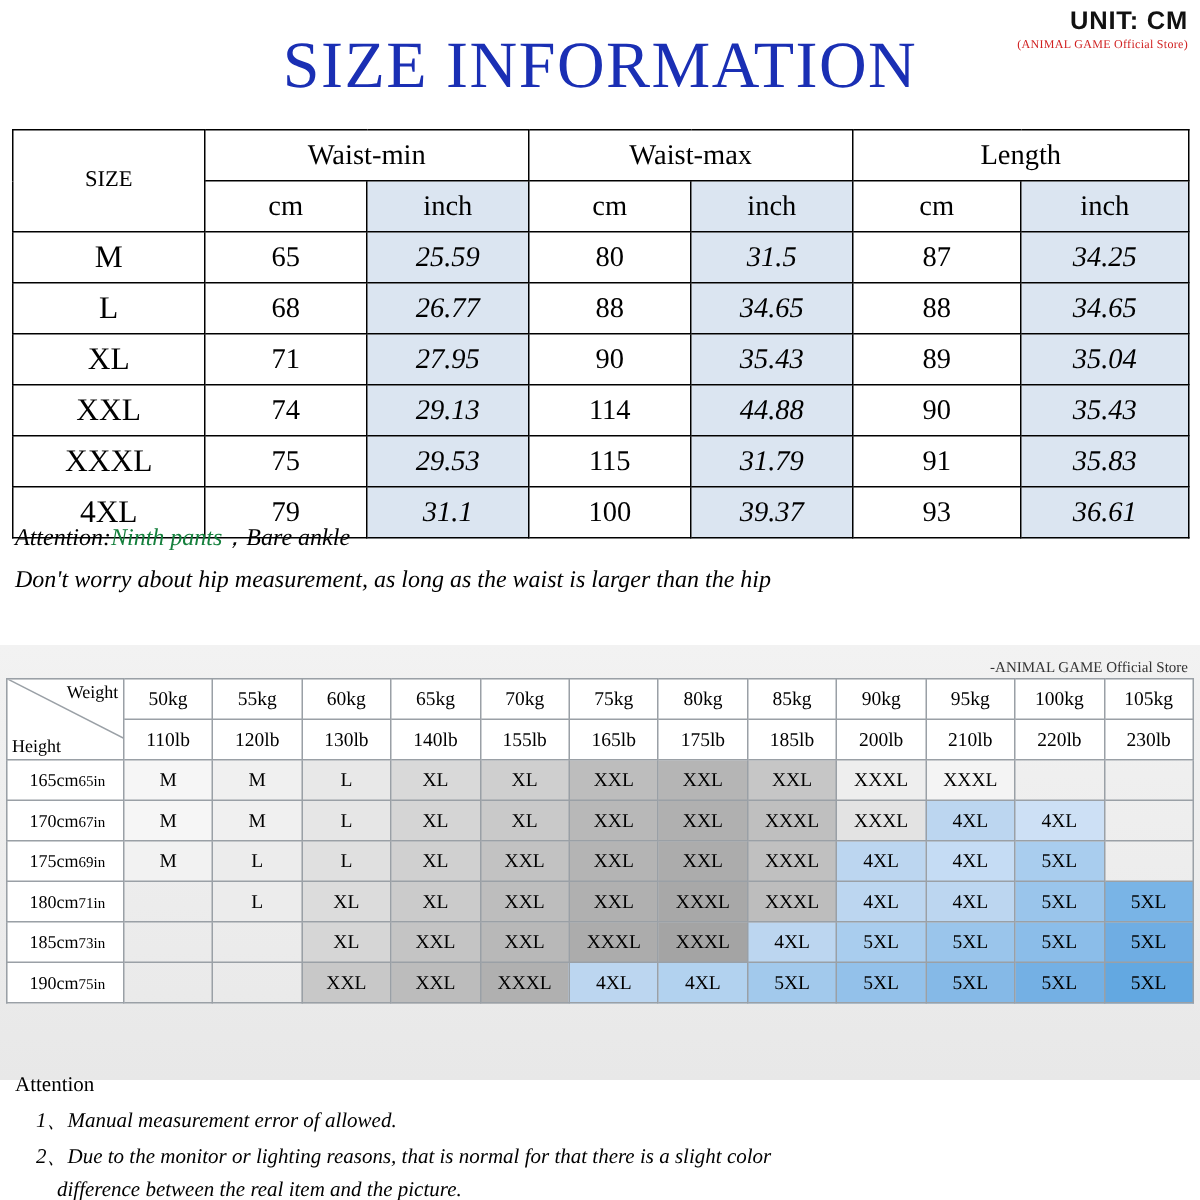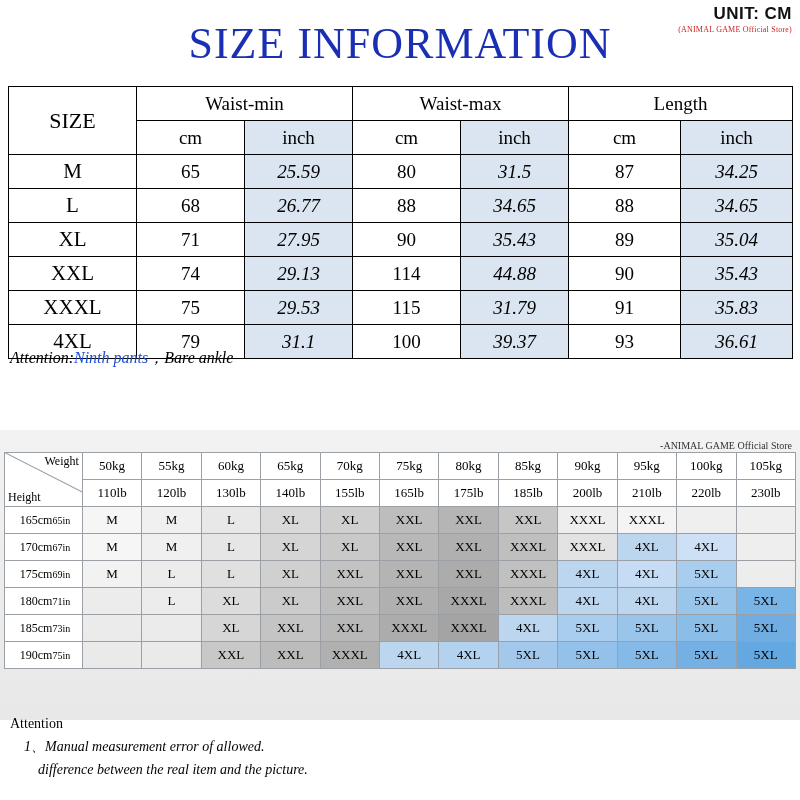--- a/index.html
+++ b/index.html
@@ -88,39 +88,39 @@
   }
   .size-table .inch-col {
     background: #dbe5f1;
     font-style: italic;
   }
   .size-table .hdr-inch {
     background: #dbe5f1;
     text-align: center;
   }
   .size-table .size-head {
-    font-size: 22px;
+    font-size: 15px;
   }
   
   .note-block {
     position: absolute;
     top: 348px;
     left: 10px;
     width: 780px;
   }
   .note-line {
     font-family: "Liberation Serif", serif;
     font-size: 16px;
     font-style: italic;
     color: #000;
     margin-bottom: 9px;
     white-space: nowrap;
   }
   .note-red {
-    color: #1d4ed8;
+    color: #15803d;
   }
   
   .rec-wrap {
     position: absolute;
     top: 430px;
     left: 0;
     width: 800px;
     height: 290px;
     background: linear-gradient(to bottom, #f2f2f2, #e8e8e8);
   }
@@ -324,20 +324,21 @@
         <td>93</td>
         <td class="inch-col">36.61</td>
       </tr>
     </tbody>
   </table>
 
   <div class="note-block">
     <div class="note-line">
       <span>Attention:</span><span class="note-red">Ninth pants</span><span>，Bare ankle</span>
     </div>
+    <div class="note-line">Don't worry about hip measurement, as long as the waist is larger than the hip</div>
   </div>
 
   <div class="rec-wrap"></div>
   <div class="rec-brand">-ANIMAL GAME Official Store</div>
 
   <table class="rec-table">
     <colgroup>
       <col style="width:76px">
       <col style="width:58px">
         <col style="width:58px">
@@ -483,16 +484,17 @@
         <td style="background:#85b9e7">5XL</td>
         <td style="background:#74b0e4">5XL</td>
         <td style="background:#63a8e1">5XL</td>
       </tr>
     </tbody>
   </table>
 
   <div class="bottom-note">
     <div class="bn-title">Attention</div>
     <div class="bn-line">1、Manual measurement error of allowed.</div>
+    <div class="bn-line">2、Due to the monitor or lighting reasons, that is normal for that there is a slight color</div>
     <div class="bn-line" style="padding-left:28px">difference between the real item and the picture.</div>
   </div>
 
 </div>
 
 </body></html>

